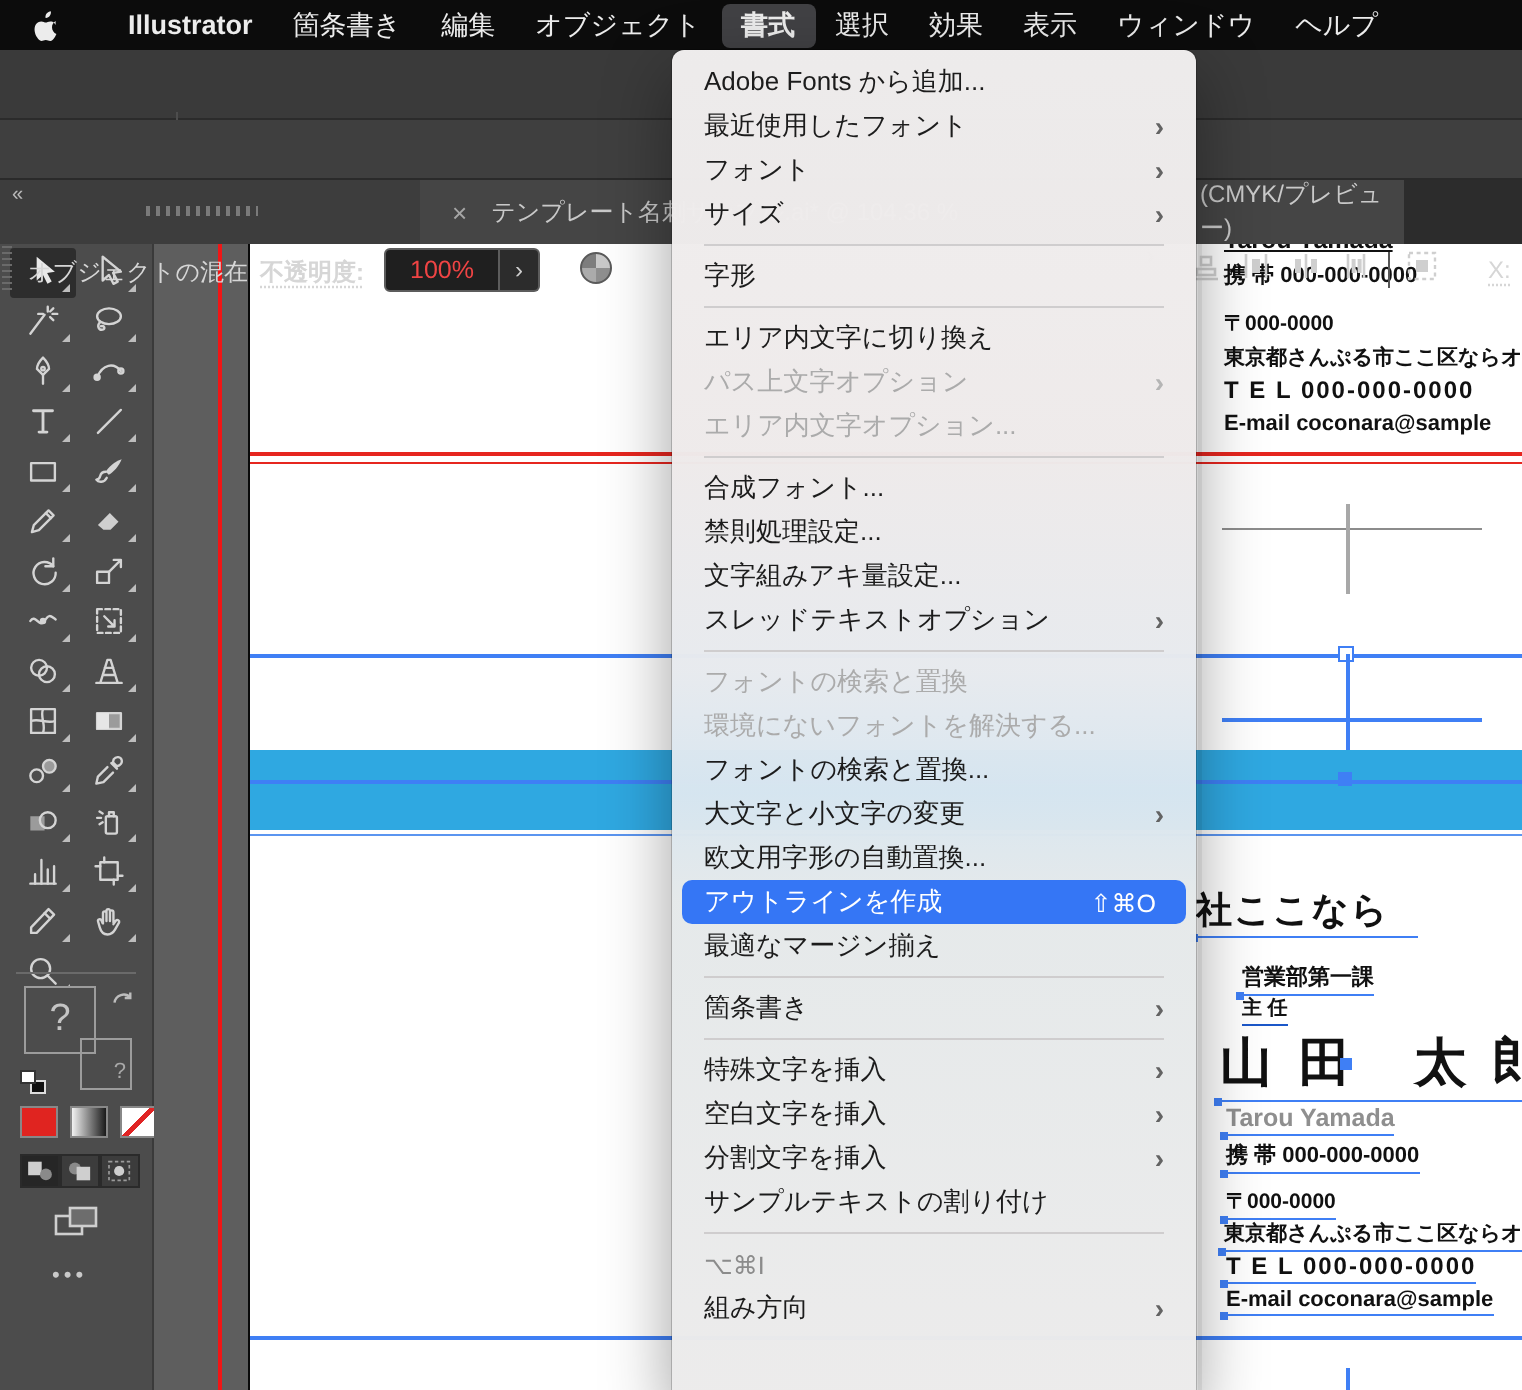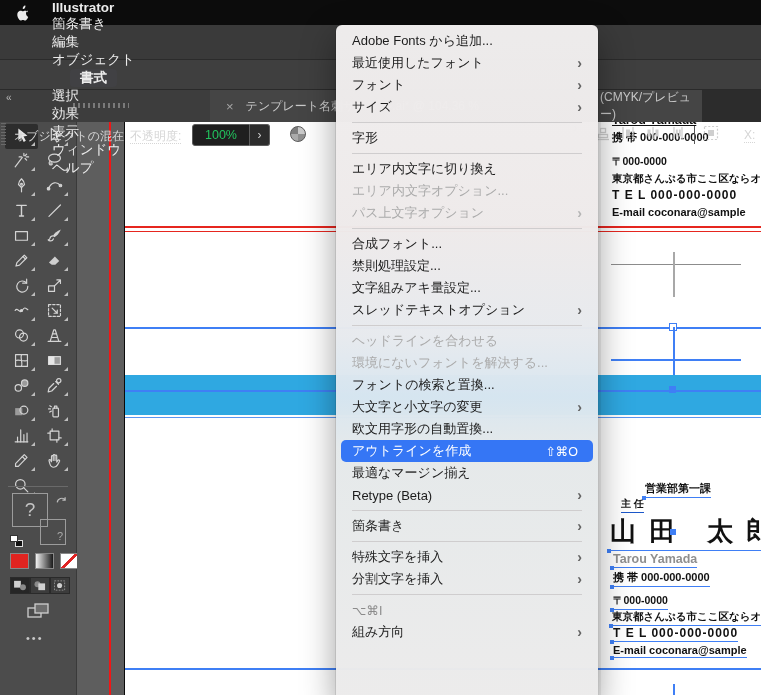--- a/index.html
+++ b/index.html
@@ -4,21 +4,21 @@
 <style>
   html,body{margin:0;padding:0;background:#000;}
   *{box-sizing:border-box;}
   .screen{position:relative;width:761px;height:695px;overflow:hidden;
     font-family:"Liberation Sans","DejaVu Sans",sans-serif;background:#3a3a3a;}
 
   
   .menubar{position:absolute;left:0;top:0;width:761px;height:25px;background:#0c0c0c;
     display:flex;align-items:center;color:#ececec;font-size:13.5px;z-index:30;}
   .menubar .apple{padding:0 12px 0 16px;display:flex;align-items:center;}
-  .menubar ul{display:flex;list-style:none;margin:0;padding:0;height:100%;flex-direction:column;}
+  .menubar ul{display:flex;list-style:none;margin:12px;padding:0;height:100%;}
   .menubar li{display:flex;align-items:center;padding:0 10px;height:100%;white-space:nowrap;}
   .menubar li.bold{font-weight:bold;}
   .menubar li.active{background:#414144;border-radius:4px;height:22px;align-self:center;font-weight:bold;}
 
   
   .titlebar{position:absolute;left:0;top:25px;width:761px;height:35px;background:#3a3a3a;
     border-bottom:1px solid #2b2b2b;z-index:5;}
   .traffic{position:absolute;top:37px;width:11px;height:11px;border-radius:50%;}
   .t-red{left:8px;background:#ff5f57;}
   .t-red::after{content:"";position:absolute;left:3.5px;top:3.5px;width:4px;height:4px;border-radius:50%;background:#8d2622;}
@@ -26,23 +26,23 @@
   .t-green{left:48px;background:#28c840;}
   .home-btn{position:absolute;left:66px;top:33px;}
   .tb-sep{position:absolute;left:88px;top:31px;width:1px;height:22px;background:#4d4d4d;}
 
   
   .controlbar{position:absolute;left:0;top:60px;width:761px;height:30px;background:#3f3f3f;
     border-bottom:1px solid #2a2a2a;color:#d6d6d6;font-size:12px;z-index:5;}
   .drag-dots{position:absolute;left:1px;top:63px;width:5px;height:24px;
     background:repeating-linear-gradient(180deg,#6a6a6a 0 1px,transparent 1px 3px);}
   .cb-mixed{position:absolute;left:14px;top:68px;}
-  .cb-opacity-label{position:absolute;left:130px;top:68px;text-decoration:underline dotted;text-underline-offset:3px;}
+  .cb-opacity-label{position:absolute;left:130px;top:68px;text-decoration:underline dotted;text-underline-offset:3px;font-weight:bold;}
   .cb-opacity-field{position:absolute;left:192px;top:64px;width:58px;height:22px;background:#1f1f1f;
-    border:1px solid #5c5c5c;border-radius:3px 0 0 3px;color:#22c55e;display:flex;align-items:center;justify-content:center;font-size:12.5px;}
+    border:1px solid #5c5c5c;border-radius:3px 0 0 3px;color:#ef4444;display:flex;align-items:center;justify-content:center;font-size:12.5px;}
   .cb-opacity-chevron{position:absolute;left:250px;top:64px;width:20px;height:22px;background:#2c2c2c;
     border:1px solid #5c5c5c;border-left:none;border-radius:0 3px 3px 0;color:#cfcfcf;
     display:flex;align-items:center;justify-content:center;font-size:12px;}
   .cb-colorwheel{position:absolute;left:290px;top:66px;width:16px;height:16px;border-radius:50%;
     background:conic-gradient(#c9c9c9 0 90deg,#8f8f8f 0 180deg,#ababab 0 270deg,#7d7d7d 0 360deg);
     border:1px solid #5a5a5a;}
   .cb-collapsed-chevron{position:absolute;left:573px;top:60px;color:#d0d0d0;font-size:13px;font-weight:bold;}
   .cb-right{position:absolute;left:594px;top:64px;display:flex;align-items:center;gap:7px;}
   .cb-right .vsep{width:1px;height:18px;background:#565656;}
   .cb-x-label{position:absolute;left:744px;top:68px;text-decoration:underline dotted;text-underline-offset:3px;font-size:12px;}
@@ -477,21 +477,22 @@
       <div class="blue-h1"></div>
       <div class="h1-handle"></div>
       <div class="blue-v"></div>
       <div class="blue-h2"></div>
 
       <div class="cyan-bar"></div>
       <div class="bar-selline"></div>
       <div class="bar-anchor"></div>
       <div class="bar-bottomline"></div>
 
-      <span class="art sel" style="left:496px;top:359px;font-size:11px;margin-left:24px;">営業部第一課</span>
+      <span class="art sel" style="left:473px;top:321px;font-size:18px;letter-spacing:1px;padding-right:14px;">社ここなら</span>
+      <span class="art sel" style="left:496px;top:359px;font-size:11px;">営業部第一課</span>
       <span class="art" style="left:496px;top:375px;font-size:10px;border-bottom:1px solid #1b57c9;padding-bottom:1px;">主 任</span>
       <span class="art sel" style="left:485px;top:392px;font-size:26px;letter-spacing:3px;padding-right:60px;">山 田　太 郎</span>
       <div style="position:absolute;left:545px;top:407px;width:6px;height:6px;background:#3f7ff5;"></div>
       <span class="art sel" style="left:488px;top:430px;font-size:12.5px;color:#8f8f8f;">Tarou Yamada</span>
       <span class="art sel" style="left:488px;top:448px;font-size:11px;">携 帯 000-000-0000</span>
       <span class="art sel" style="left:488px;top:472px;font-size:10.5px;">〒000-0000</span>
       <span class="art sel" style="left:487px;top:488px;font-size:10.5px;">東京都さんぷる市ここ区ならオ</span>
       <span class="art sel" style="left:488px;top:504px;font-size:12px;letter-spacing:1px;">T E L 000-000-0000</span>
       <span class="art sel" style="left:488px;top:522px;font-size:11px;font-weight:600;">E-mail coconara@sample</span>
       <div class="blue-hbottom"></div>
@@ -521,48 +522,48 @@
       <div class="menu-item separator"></div>
       <div class="menu-item">
         <span class="mi-label">字形</span>
         <span class="mi-shortcut"></span>
       </div>
       <div class="menu-item separator"></div>
       <div class="menu-item">
         <span class="mi-label">エリア内文字に切り換え</span>
         <span class="mi-shortcut"></span>
       </div>
+      <div class="menu-item disabled submenu">
+        <span class="mi-label">パス上文字オプション</span>
+        <span class="mi-shortcut"></span>
+      </div>
       <div class="menu-item disabled">
         <span class="mi-label">エリア内文字オプション...</span>
         <span class="mi-shortcut"></span>
       </div>
-      <div class="menu-item disabled submenu">
-        <span class="mi-label">パス上文字オプション</span>
-        <span class="mi-shortcut"></span>
-      </div>
       <div class="menu-item separator"></div>
       <div class="menu-item">
         <span class="mi-label">合成フォント...</span>
         <span class="mi-shortcut"></span>
       </div>
       <div class="menu-item">
         <span class="mi-label">禁則処理設定...</span>
         <span class="mi-shortcut"></span>
       </div>
       <div class="menu-item">
         <span class="mi-label">文字組みアキ量設定...</span>
         <span class="mi-shortcut"></span>
       </div>
       <div class="menu-item submenu">
         <span class="mi-label">スレッドテキストオプション</span>
         <span class="mi-shortcut"></span>
       </div>
       <div class="menu-item separator"></div>
       <div class="menu-item disabled">
-        <span class="mi-label">ヘッドラインを合わせる</span>
+        <span class="mi-label">フォントの検索と置換</span>
         <span class="mi-shortcut"></span>
       </div>
       <div class="menu-item disabled">
         <span class="mi-label">環境にないフォントを解決する...</span>
         <span class="mi-shortcut"></span>
       </div>
       <div class="menu-item">
         <span class="mi-label">フォントの検索と置換...</span>
         <span class="mi-shortcut"></span>
       </div>
@@ -575,38 +576,42 @@
         <span class="mi-shortcut"></span>
       </div>
       <div class="menu-item highlighted">
         <span class="mi-label">アウトラインを作成</span>
         <span class="mi-shortcut">⇧⌘O</span>
       </div>
       <div class="menu-item">
         <span class="mi-label">最適なマージン揃え</span>
         <span class="mi-shortcut"></span>
       </div>
-      <div class="menu-item submenu">
-        <span class="mi-label">Retype (Beta)</span>
-        <span class="mi-shortcut"></span>
-      </div>
       <div class="menu-item separator"></div>
       <div class="menu-item submenu">
         <span class="mi-label">箇条書き</span>
         <span class="mi-shortcut"></span>
       </div>
       <div class="menu-item separator"></div>
       <div class="menu-item submenu">
         <span class="mi-label">特殊文字を挿入</span>
         <span class="mi-shortcut"></span>
       </div>
       <div class="menu-item submenu">
+        <span class="mi-label">空白文字を挿入</span>
+        <span class="mi-shortcut"></span>
+      </div>
+      <div class="menu-item submenu">
         <span class="mi-label">分割文字を挿入</span>
         <span class="mi-shortcut"></span>
       </div>
+      <div class="menu-item">
+        <span class="mi-label">サンプルテキストの割り付け</span>
+        <span class="mi-shortcut"></span>
+      </div>
       <div class="menu-item separator"></div>
       <div class="menu-item">
         <span class="mi-shortcut">⌥⌘I</span>
       </div>
       <div class="menu-item submenu">
         <span class="mi-label">組み方向</span>
         <span class="mi-shortcut"></span>
       </div>
     </div>
 

